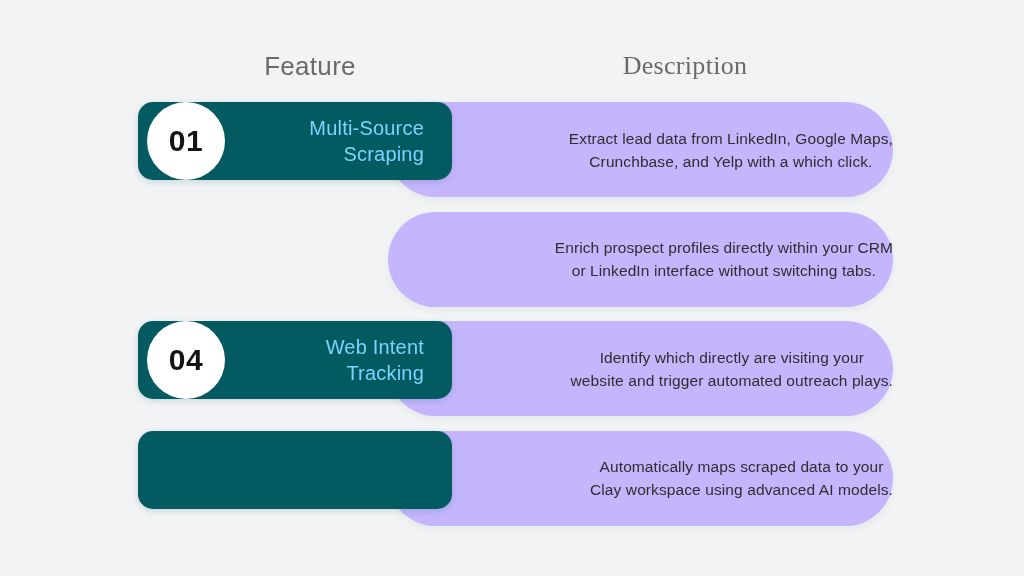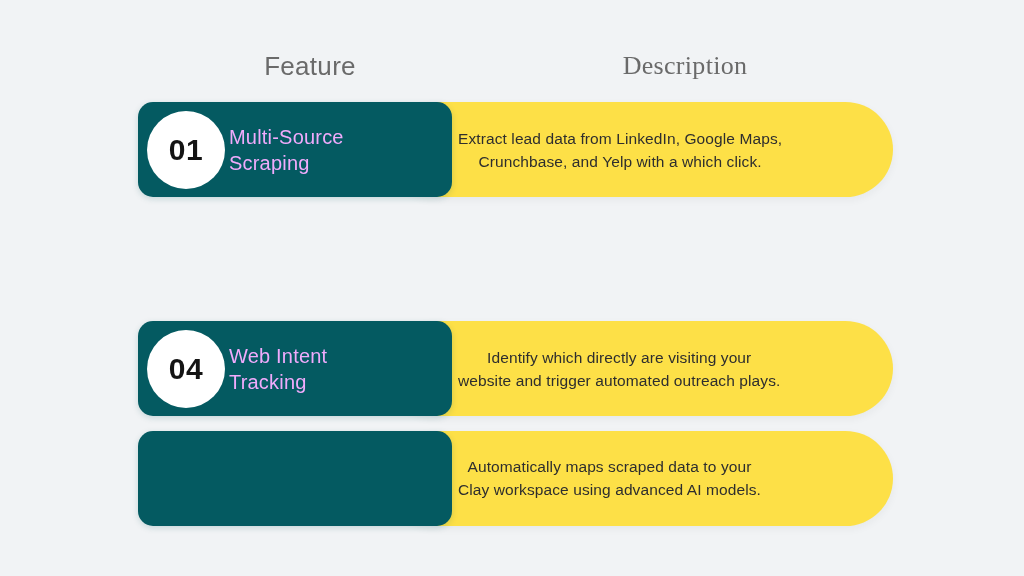--- a/index.html
+++ b/index.html
@@ -37,43 +37,43 @@
     position: relative;
     height: 95px;
     margin-bottom: 14.5px;
   }
   .desc-pill {
     position: absolute;
     left: 250px;
     right: 0;
     top: 0;
     bottom: 0;
-    background: #fde047;
+    background: #c4b5fd;
     border-radius: 48px;
     box-shadow: 0 3px 8px rgba(13, 38, 40, 0.05);
     display: flex;
     flex-direction: column;
-    align-items: flex-start;
+    align-items: flex-end;
     justify-content: center;
     z-index: 1;
   }
   .desc-text {
     margin-left: 70px;   
     text-align: center;
     font-size: 15.5px;
     line-height: 23px;
     color: #2E2E2E;
     letter-spacing: 0.1px;
   }
   .feature-card {
     position: absolute;
     left: 0;
     top: 0;
     width: 314px;
-    height: 95px;
+    height: 78px;
     background: #045A61;
     border-radius: 15px;
     display: flex;
     align-items: center;
     z-index: 2;
     box-shadow: 0 2px 6px rgba(4, 90, 97, 0.18);
   }
   .num-badge {
     flex: none;
     width: 78px;
@@ -84,22 +84,22 @@
     display: flex;
     align-items: center;
     justify-content: center;
     font-size: 30px;
     font-weight: 700;
     color: #141414;
     letter-spacing: 0.5px;
   }
   .feature-name {
     flex: 1;
-    text-align: left;
-    color: #f0abfc;
+    text-align: right;
+    color: #7dd3fc;
     font-size: 20px;
     line-height: 26px;
     padding-right: 28px;
     padding-left: 4px;
     letter-spacing: 0.2px;
   }
   .line { display: block; }
 </style>
 </head>
 <body>
@@ -123,20 +123,26 @@
           <span>01</span>
         </div>
         <div class="feature-name">
           <span class="line">Multi-Source</span>
           <span class="line">Scraping</span>
         </div>
       </div>
     </div>
 
     <div class="row">
+      <div class="desc-pill">
+        <div class="desc-text">
+          <span class="line">Enrich prospect profiles directly within your CRM</span>
+          <span class="line">or LinkedIn interface without switching tabs.</span>
+        </div>
+      </div>
     </div>
 
     <div class="row">
       <div class="desc-pill">
         <div class="desc-text">
           <span class="line">Identify which directly are visiting your</span>
           <span class="line">website and trigger automated outreach plays.</span>
         </div>
       </div>
       <div class="feature-card">

